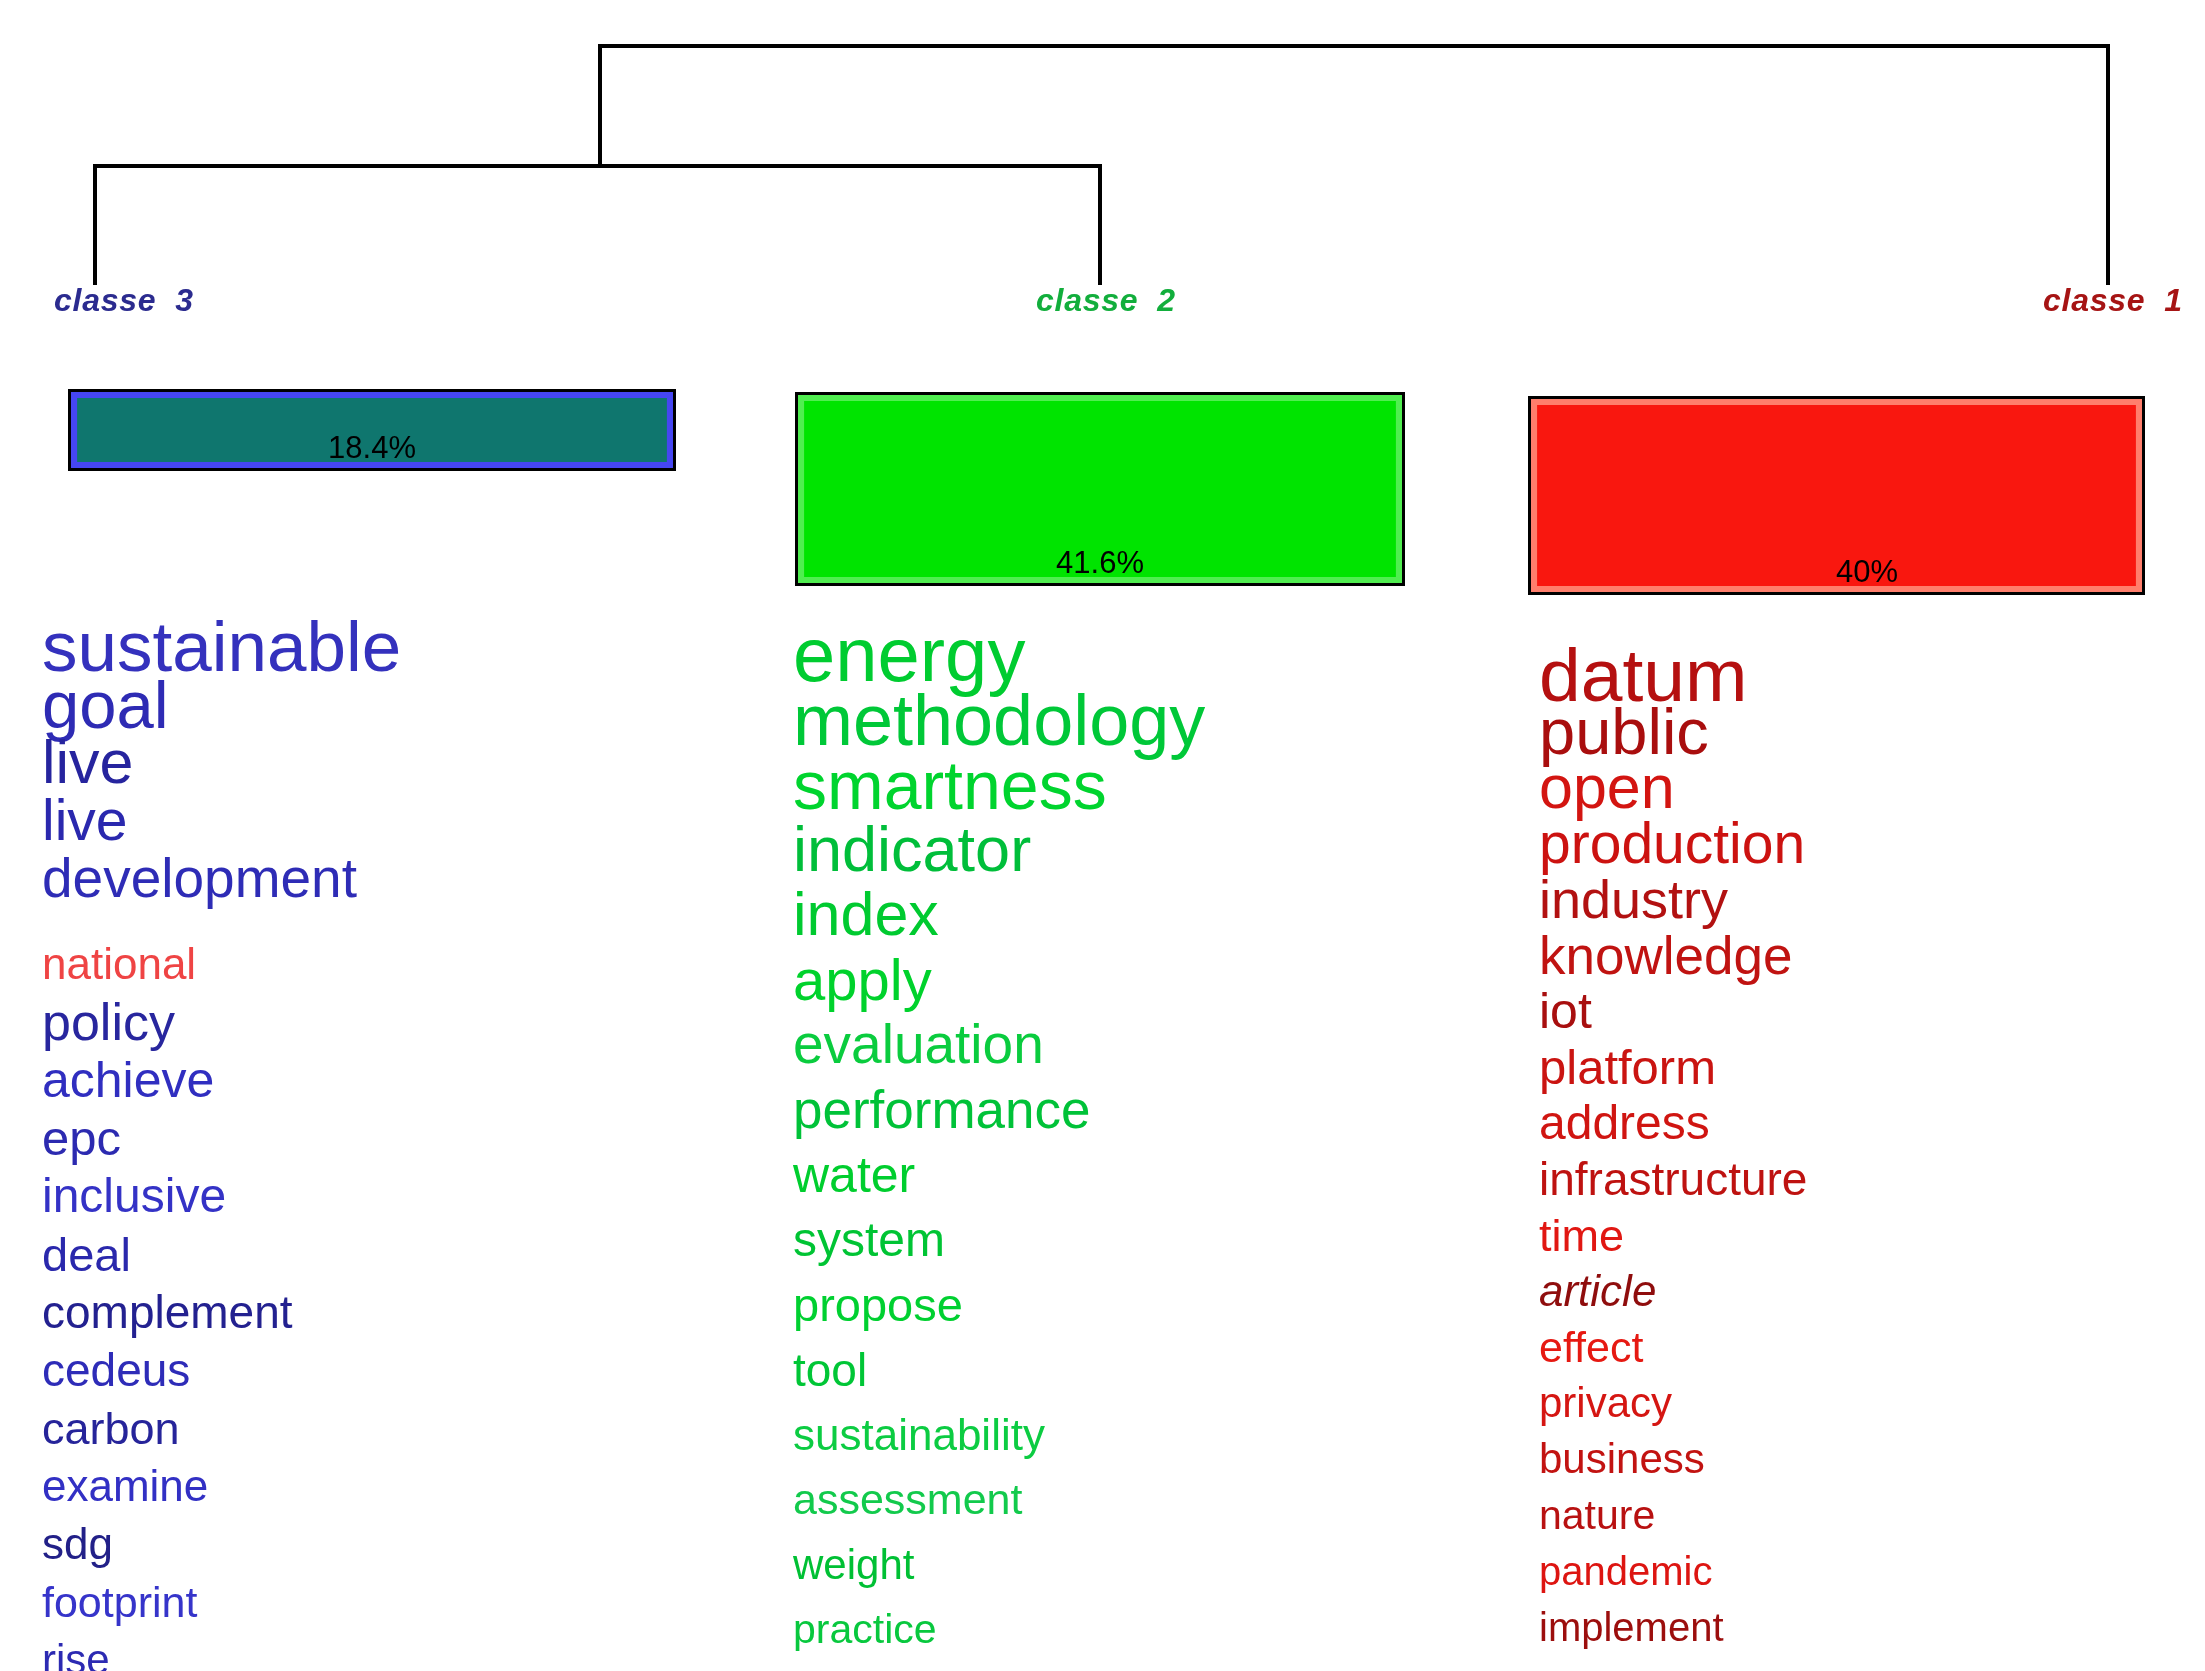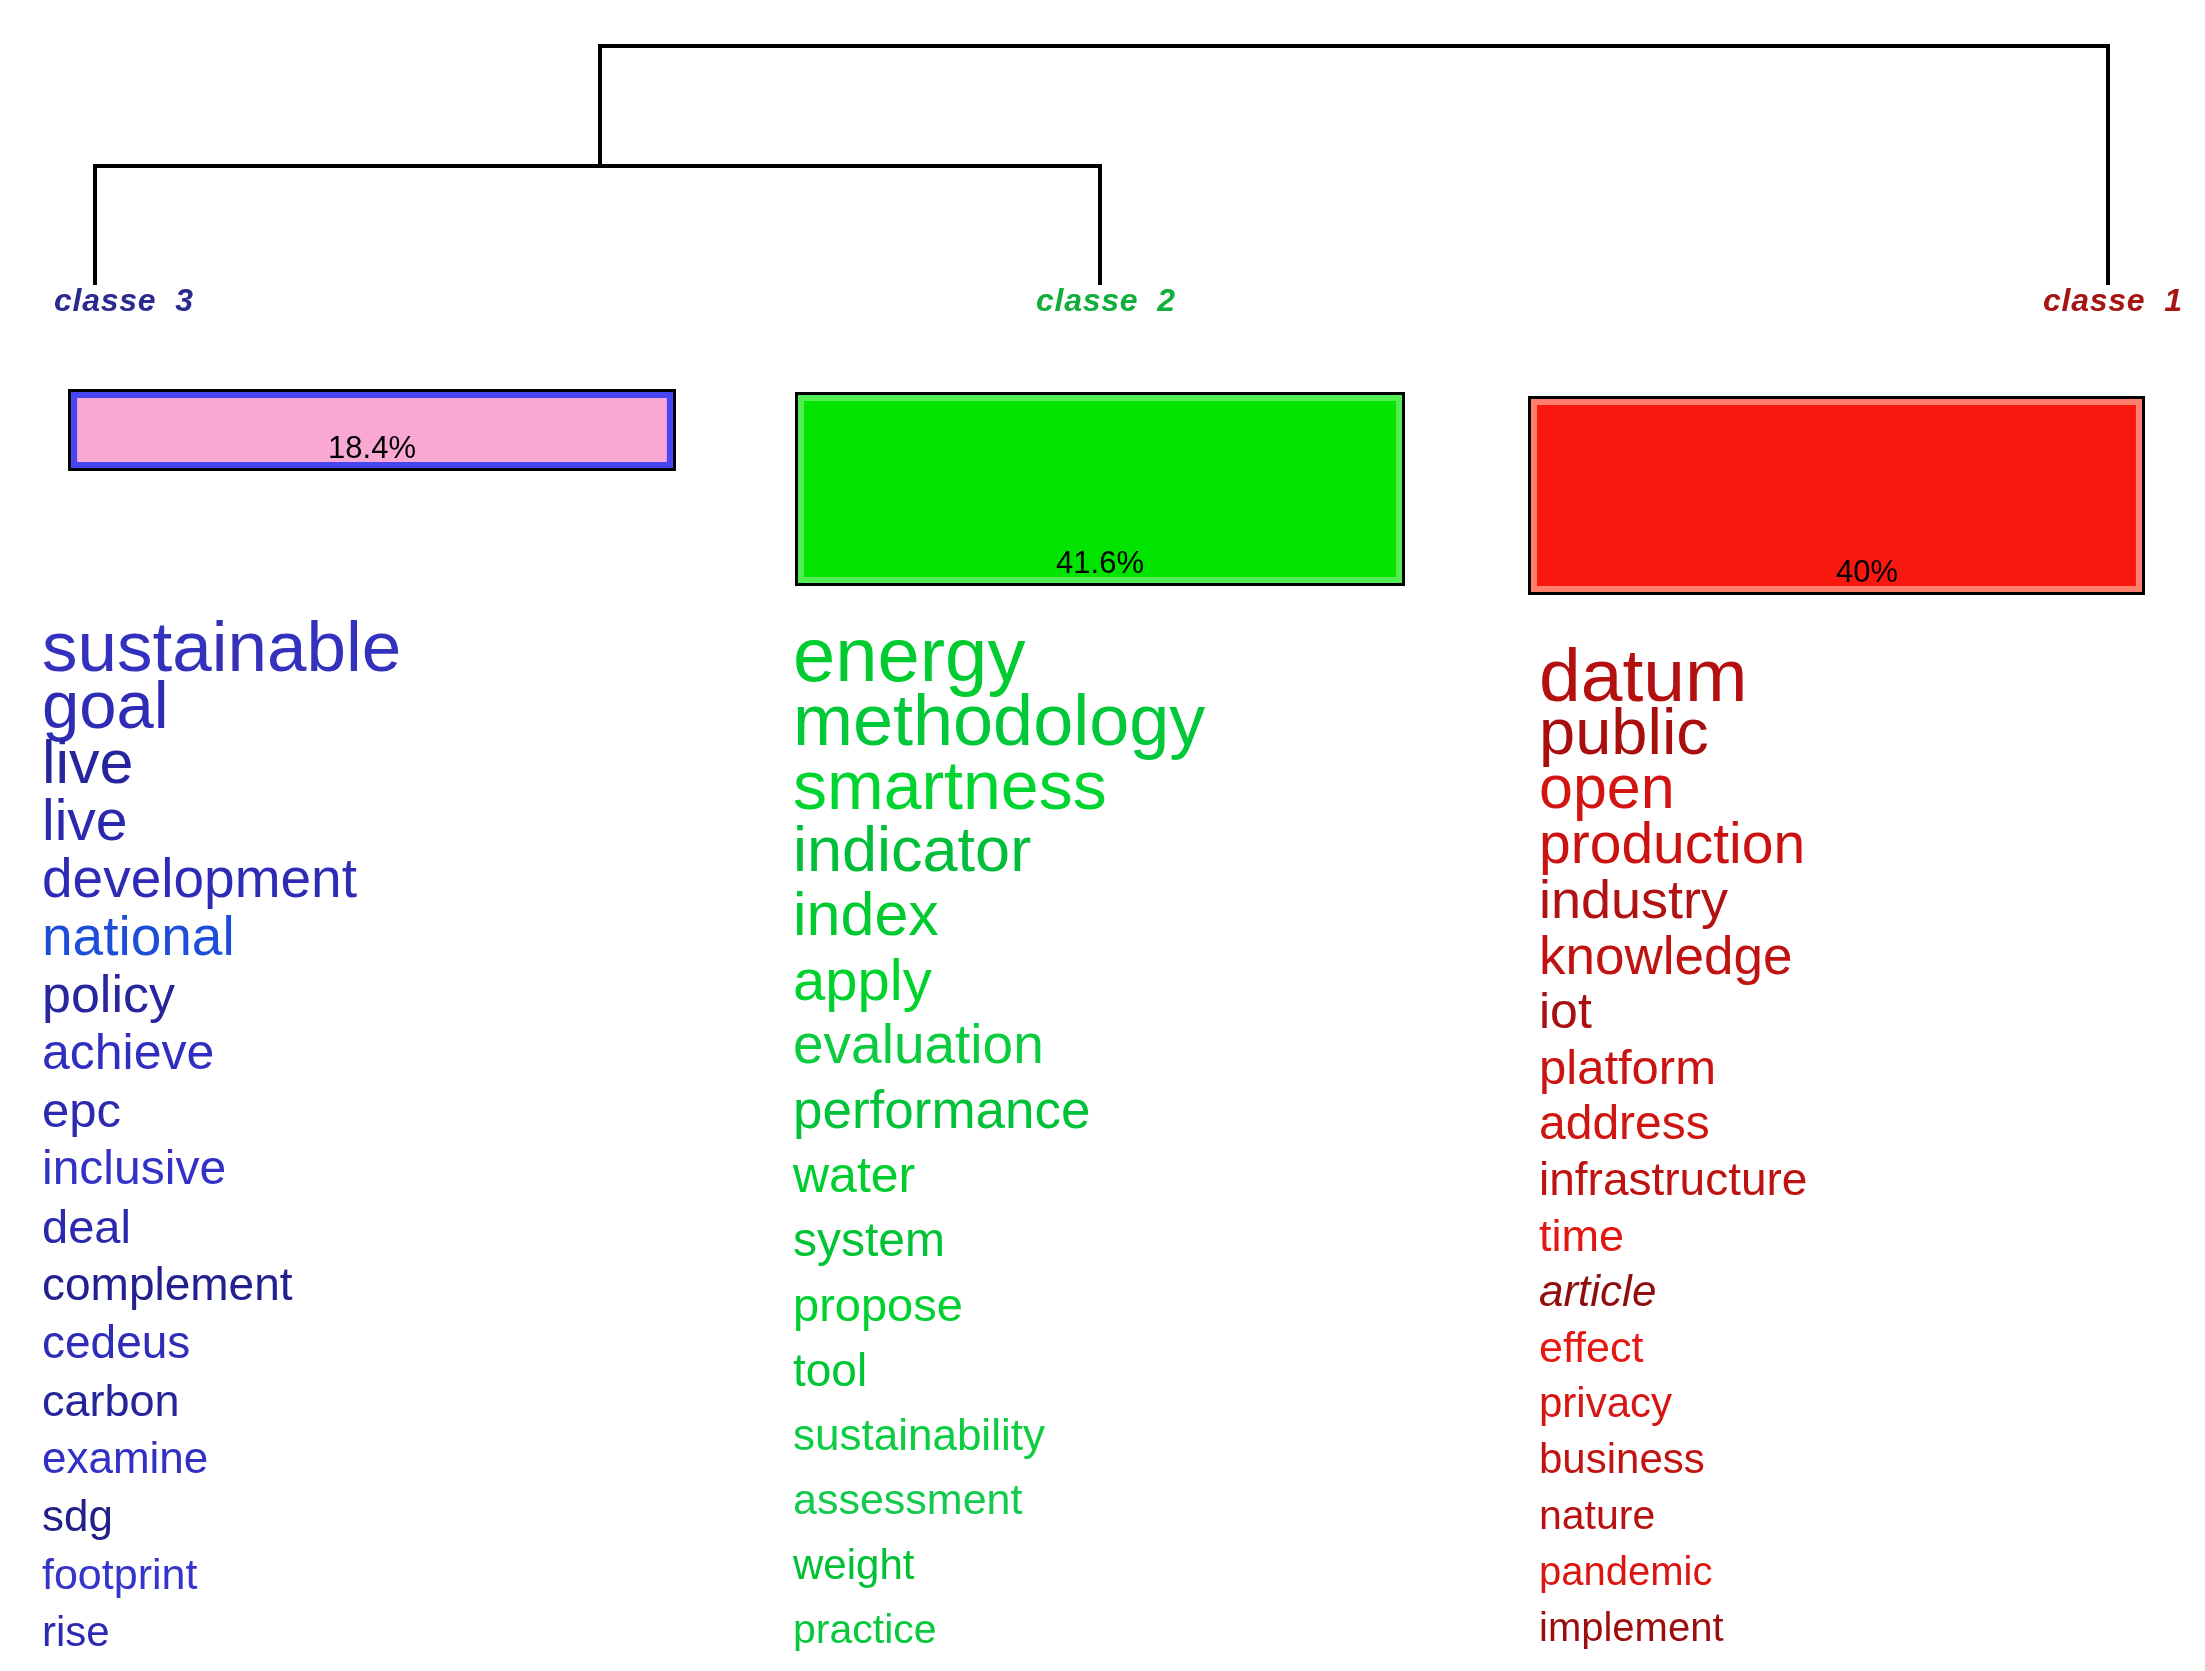--- a/index.html
+++ b/index.html
@@ -81,37 +81,37 @@
   <div class="tline" id="root-v-left"></div>
   <div class="tline" id="root-v-right"></div>
   <div class="tline" id="l2-h"></div>
   <div class="tline" id="l2-v-c3"></div>
   <div class="tline" id="l2-v-c2"></div>
 
   <div class="clabel" id="label-c3" style="color: rgb(43, 43, 143);">classe  3</div>
   <div class="clabel" id="label-c2" style="color: rgb(18, 174, 60);">classe  2</div>
   <div class="clabel" id="label-c1" style="color: rgb(166, 20, 20);">classe  1</div>
 
-  <div class="bar" id="bar-c3" style="background: #f9a8d4; border-color: rgb(0, 0, 0); box-shadow: rgb(70, 70, 242) 0px 0px 0px 6.1px inset;">
+  <div class="bar" id="bar-c3" style="background: #0f766e; border-color: rgb(0, 0, 0); box-shadow: rgb(70, 70, 242) 0px 0px 0px 6.1px inset;">
     <span class="pct">18.4%</span>
   </div>
   <div class="bar" id="bar-c2" style="background: rgb(0, 228, 0); border-color: rgb(0, 0, 0); box-shadow: rgb(80, 238, 80) 0px 0px 0px 6.1px inset;">
     <span class="pct">41.6%</span>
   </div>
   <div class="bar" id="bar-c1" style="background: rgb(249, 23, 15); border-color: rgb(0, 0, 0); box-shadow: rgb(255, 126, 108) 0px 0px 0px 6.1px inset;">
     <span class="pct">40%</span>
   </div>
 
   <div class="words" id="words-c3">
       <div class="w" style="font-size: 71px; color: rgb(52, 49, 189);">sustainable</div>
       <div class="w" style="font-size: 67px; color: rgb(46, 43, 180);">goal</div>
       <div class="w" style="font-size: 61px; color: rgb(38, 36, 158);">live</div>
       <div class="w" style="font-size: 57px; color: rgb(42, 40, 174);">live</div>
       <div class="w" style="font-size: 55px; color: rgb(46, 44, 182);">development</div>
-      <div class="w" style="font-size: 55px; color: #1d4ed8;">national</div>
+      <div class="w" style="font-size: 44px; color: #ef4444; margin-top: 28px;">national</div>
       <div class="w" style="font-size: 52px; color: rgb(40, 38, 158);">policy</div>
       <div class="w" style="font-size: 50px; color: rgb(48, 46, 192);">achieve</div>
       <div class="w" style="font-size: 49px; color: rgb(44, 42, 176);">epc</div>
       <div class="w" style="font-size: 48px; color: rgb(52, 50, 198);">inclusive</div>
       <div class="w" style="font-size: 47px; color: rgb(42, 40, 172);">deal</div>
       <div class="w" style="font-size: 46px; color: rgb(35, 33, 144);">complement</div>
       <div class="w" style="font-size: 46px; color: rgb(46, 44, 184);">cedeus</div>
       <div class="w" style="font-size: 45px; color: rgb(38, 36, 154);">carbon</div>
       <div class="w" style="font-size: 44px; color: rgb(50, 48, 196);">examine</div>
       <div class="w" style="font-size: 44px; color: rgb(34, 32, 136);">sdg</div>

